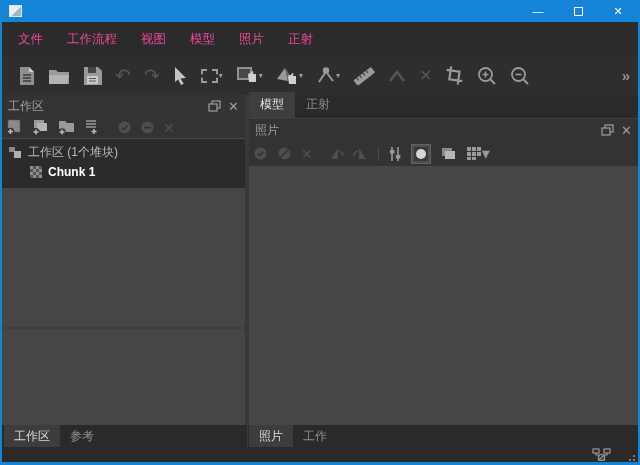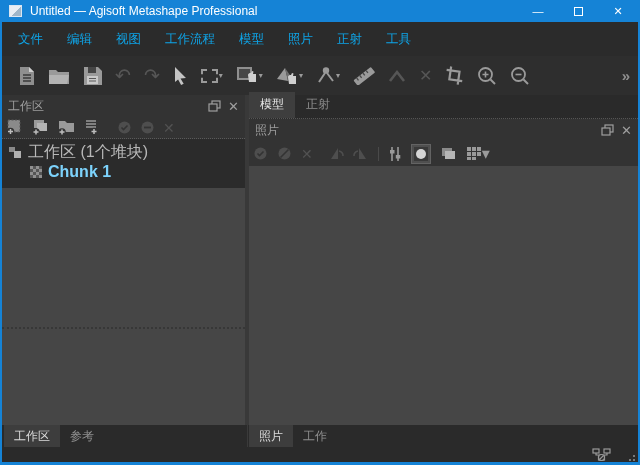--- a/index.html
+++ b/index.html
@@ -11,21 +11,21 @@
   
   .titlebar { height:22px; background:#1583d6; display:flex; align-items:center; flex:0 0 auto; }
   .app-icon { width:13px; height:12px; margin-left:7px; background:linear-gradient(135deg,#e8eef4 0 55%,#9fb6c9 55%); border:1px solid #d9e6f2; }
   .title-text { color:#ffffff; font-size:12px; margin-left:8px; white-space:nowrap; }
   .win-controls { margin-left:auto; display:flex; height:100%; }
   .wbtn { width:40px; height:100%; display:flex; align-items:center; justify-content:center; color:#fff; font-size:11px; }
   .wbtn .maxbox { width:9px; height:9px; border:1px solid #fff; }
 
   
   .menubar { height:34px; background:#2b2b2b; display:flex; align-items:center; padding-left:4px; flex:0 0 auto; }
-  .mi { color:#0ea5e9; font-size:12.5px; padding:4px 12px; white-space:nowrap; }
+  .mi { color:#ec4899; font-size:12.5px; padding:4px 12px; white-space:nowrap; }
 
   
   .toolbar { height:39px; background:#2e2e2e; display:flex; align-items:center; padding:0 8px 0 16px; flex:0 0 auto; }
   .tool { height:26px; display:flex; align-items:center; justify-content:center; margin-right:13px; color:#9a9a9a; }
   .tool.dis { color:#565656; }
   .tool .glyph { font-size:19px; line-height:1; }
   .tool .caret { font-size:8px; color:#9a9a9a; margin-left:1px; }
   .dashed-rect { width:17px; height:14px; border:2px dashed #9a9a9a; }
   .overflow { margin-left:auto; margin-right:0; color:#8f8f8f; font-size:15px; font-weight:bold; }
 
@@ -40,22 +40,22 @@
   .pheader .hicons { margin-left:auto; display:flex; align-items:center; gap:7px; }
   .hicon { color:#9f9f9f; font-size:13px; display:flex; align-items:center; }
 
   .ws-toolbar { height:22px; background:#333333; display:flex; align-items:center; padding-left:4px; gap:8px;
                 border-bottom:1px dotted #5a5a5a; flex:0 0 auto; }
   .sicon { height:18px; display:flex; align-items:center; justify-content:center; color:#9a9a9a; }
   .sicon.dis { color:#525252; }
   .sicon .glyph { font-size:14px; line-height:1; }
 
   .tree { height:49px; background:#2b2b2b; padding-top:4px; flex:0 0 auto; }
-  .trow { display:flex; align-items:center; height:19px; padding-left:6px; font-size:16px; color:#b8b8b8; }
-  .trow.chunk { padding-left:28px; color:#7dd3fc; font-weight:bold; }
+  .trow { display:flex; align-items:center; height:19px; padding-left:6px; font-size:12px; color:#b8b8b8; }
+  .trow.chunk { padding-left:28px; color:#ffffff; font-weight:bold; }
   .trow .ticon { margin-right:6px; display:flex; }
 
   .left-rest { flex:1 1 auto; display:flex; flex-direction:column; background:#464646; }
   .left-a { height:139px; }
   .hsplit { height:3px; border-top:2px dotted #373737; }
   .left-b { flex:1 1 auto; }
 
   
   .view-tabbar { height:24px; background:#2a2a2a; display:flex; align-items:flex-end; border-bottom:1px dotted #555; flex:0 0 auto; }
   .vtab { font-size:12px; padding:4px 11px 5px; color:#8f8f8f; }
@@ -82,43 +82,40 @@
           clip-path:polygon(100% 0, 100% 100%, 0 100%); }
   svg { display:block; }
 </style>
 </head>
 <body>
 
 <div class="window">
 
   <div class="titlebar">
     <div class="app-icon"></div>
-    <span class="title-text">Untitled — Agisoft Metashape Professional</span>
     <div class="win-controls">
       <div class="wbtn">
           <span>—</span>
         </div>
       <div class="wbtn">
           <span class="maxbox"></span>
         </div>
       <div class="wbtn">
           <span>✕</span>
         </div>
     </div>
   </div>
 
   <div class="menubar">
     <span class="mi">文件</span>
-    <span class="mi">编辑</span>
+    <span class="mi">工作流程</span>
     <span class="mi">视图</span>
-    <span class="mi">工作流程</span>
     <span class="mi">模型</span>
     <span class="mi">照片</span>
     <span class="mi">正射</span>
-    <span class="mi">工具</span>
   </div>
 
   <div class="toolbar">
     <div class="tool">
       <svg width="17" height="20" viewBox="0 0 17 20">
           <path d="M2 1h9l5 5v13H2z" fill="#8f8f8f"></path>
           <path d="M11 1l5 5h-5z" fill="#cfcfcf"></path>
           <path d="M5 9h8M5 12h8M5 15h8" stroke="#3a3a3a" stroke-width="1.4"></path>
         </svg>
     </div>

